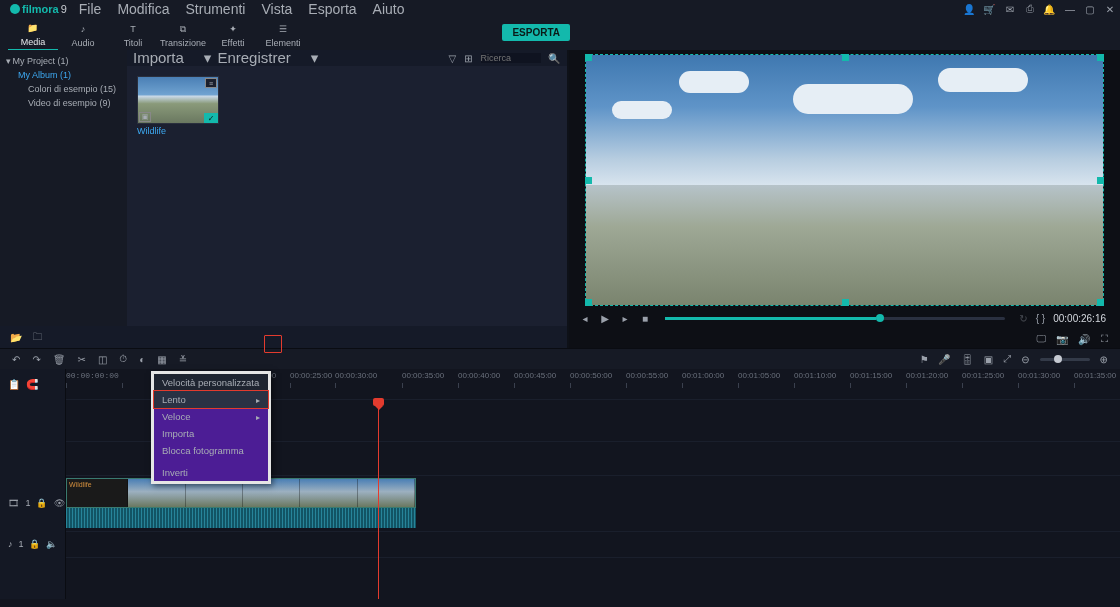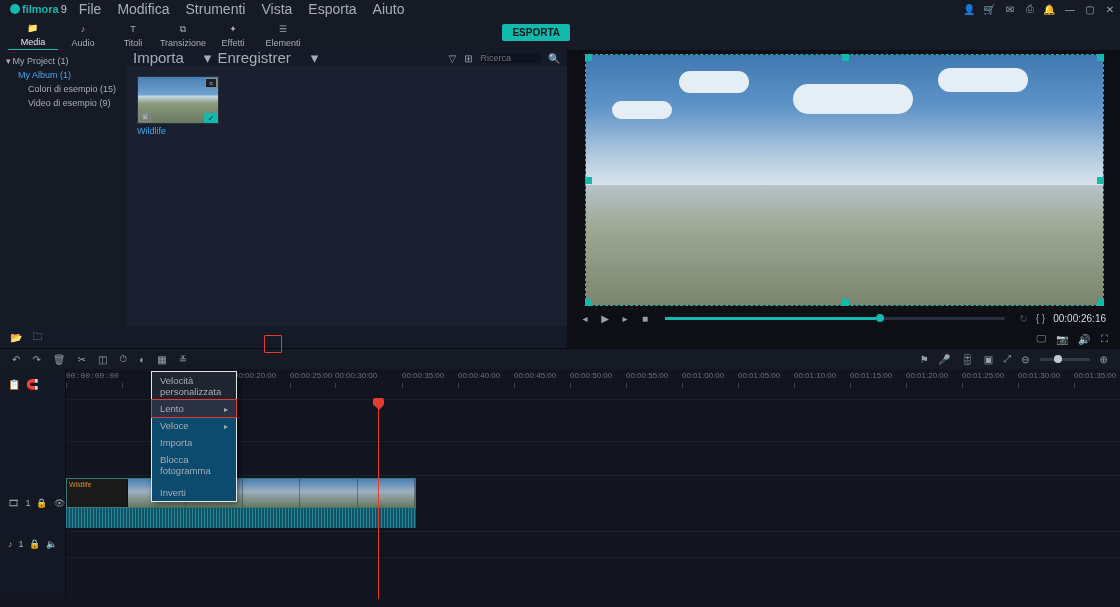--- a/index.html
+++ b/index.html
@@ -95,21 +95,21 @@
 .clip-seg { flex:1; background: linear-gradient(to bottom, #4a7fb5 0%, #9cb0c0 45%, #6a7860 100%); border-right:1px solid rgba(0,0,0,0.3);}
 .clip-seg:first-child{background:#1a1a1a;color:#d38f3e;display:flex;align-items:flex-start;padding:2px;font-size:7px;}
 .clip.audio { top:32px; height:20px; border:none; background:#0e4d5a;}
 .clip.audio .wave { width:100%; height:100%; background: repeating-linear-gradient(90deg, #2a8aa0 0 1px, transparent 1px 3px), linear-gradient(#135566, #135566); opacity:0.9;}
 
 .playhead { position:absolute; left:378px; top:0; bottom:0; width:1px; background:#e33b2e; z-index:5;}
 .playhead-head { position:absolute; top:-1px; left:-5px; width:11px; height:8px; background:#e33b2e; border-radius:2px;}
 .playhead-head::after{content:"";position:absolute;bottom:-4px;left:2px;border-left:4px solid transparent;border-right:4px solid transparent;border-top:4px solid #e33b2e;}
 
 
-.speed-menu { position:absolute; left:151px; top:2px; width:86px; background:#0c4a6e; border:1px solid #e5e5e5; z-index:20; font-size:9.5px; box-shadow:2px 2px 6px rgba(0,0,0,0.5);}
+.speed-menu { position:absolute; left:151px; top:2px; width:120px; background:#4c1d95; border:3px solid #e5e5e5; z-index:20; font-size:9.5px; box-shadow:2px 2px 6px rgba(0,0,0,0.5);}
 .speed-menu .mi { padding:3px 8px; display:flex; align-items:center; justify-content:space-between; cursor:pointer;}
 .speed-menu .mi.header { background:#1e2430;}
 .speed-menu .mi.hl { background:#2a3244; border:1.5px solid #e33b2e; margin:-1px;}
 .speed-submenu { position:absolute; left:257px; top:14px; width:48px; background:#1e2430; border:1px solid #30384a; z-index:21; font-size:9.5px;}
 .speed-submenu .smi { padding:2px 8px; cursor:pointer;}
 .arrow-r::after{content:"▸"; font-size:8px; margin-left:4px;}
 </style>
 </head>
 <body>
 

